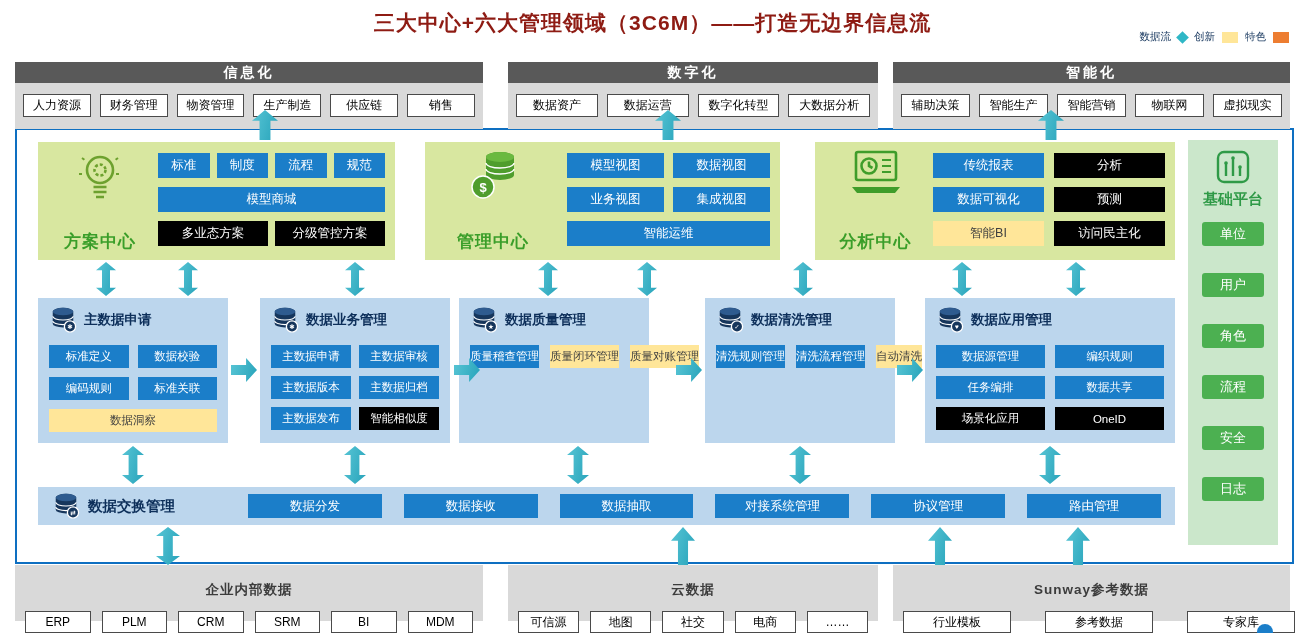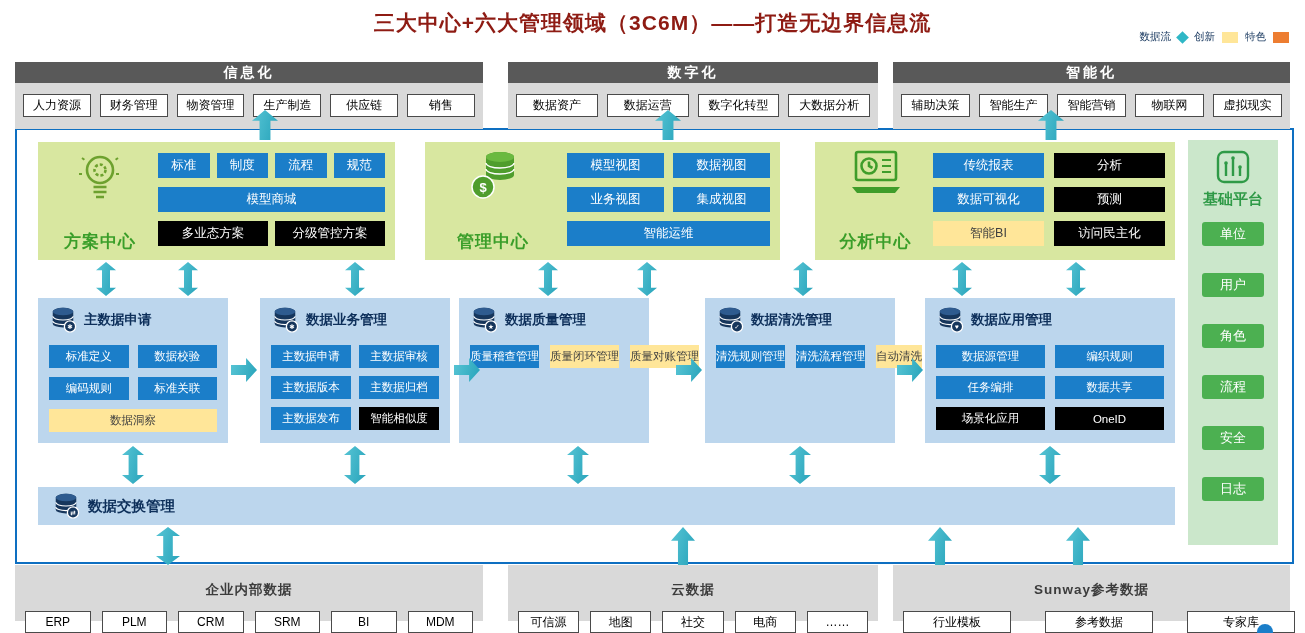--- a/index.html
+++ b/index.html
@@ -307,20 +307,28 @@
     <div class="ex-title">
       <svg width="28" height="28" viewBox="0 0 30 29">
         <path d="M4 5.5 a11 4 0 0 1 22 0 v13 a11 4 0 0 1 -22 0 z" fill="#16365c"></path>
         <ellipse cx="15" cy="5.5" rx="11" ry="4" fill="#2e5b8f"></ellipse>
         <path d="M4 10.5 a11 4 0 0 0 22 0 M4 15.5 a11 4 0 0 0 22 0" stroke="#fff" stroke-width="1.2" fill="none"></path>
         <circle cx="22.5" cy="21.5" r="6" fill="#16365c" stroke="#fff" stroke-width="1.4"></circle>
         <text x="22.5" y="24" font-size="7" fill="#fff" text-anchor="middle">⇄</text>
       </svg>
       <span>数据交换管理</span>
     </div>
+    <div class="ex-btns">
+      <div class="btn x-btn b-blue">数据分发</div>
+      <div class="btn x-btn b-blue">数据接收</div>
+      <div class="btn x-btn b-blue">数据抽取</div>
+      <div class="btn x-btn b-blue">对接系统管理</div>
+      <div class="btn x-btn b-blue">协议管理</div>
+      <div class="btn x-btn b-blue">路由管理</div>
+    </div>
   </div>
 
   <div class="bpanel" style="left:15px;width:468px">
     <div class="bp-t">企业内部数据</div>
     <div class="bp-i">
       <div class="wbtn">ERP</div>
       <div class="wbtn">PLM</div>
       <div class="wbtn">CRM</div>
       <div class="wbtn">SRM</div>
       <div class="wbtn">BI</div>

